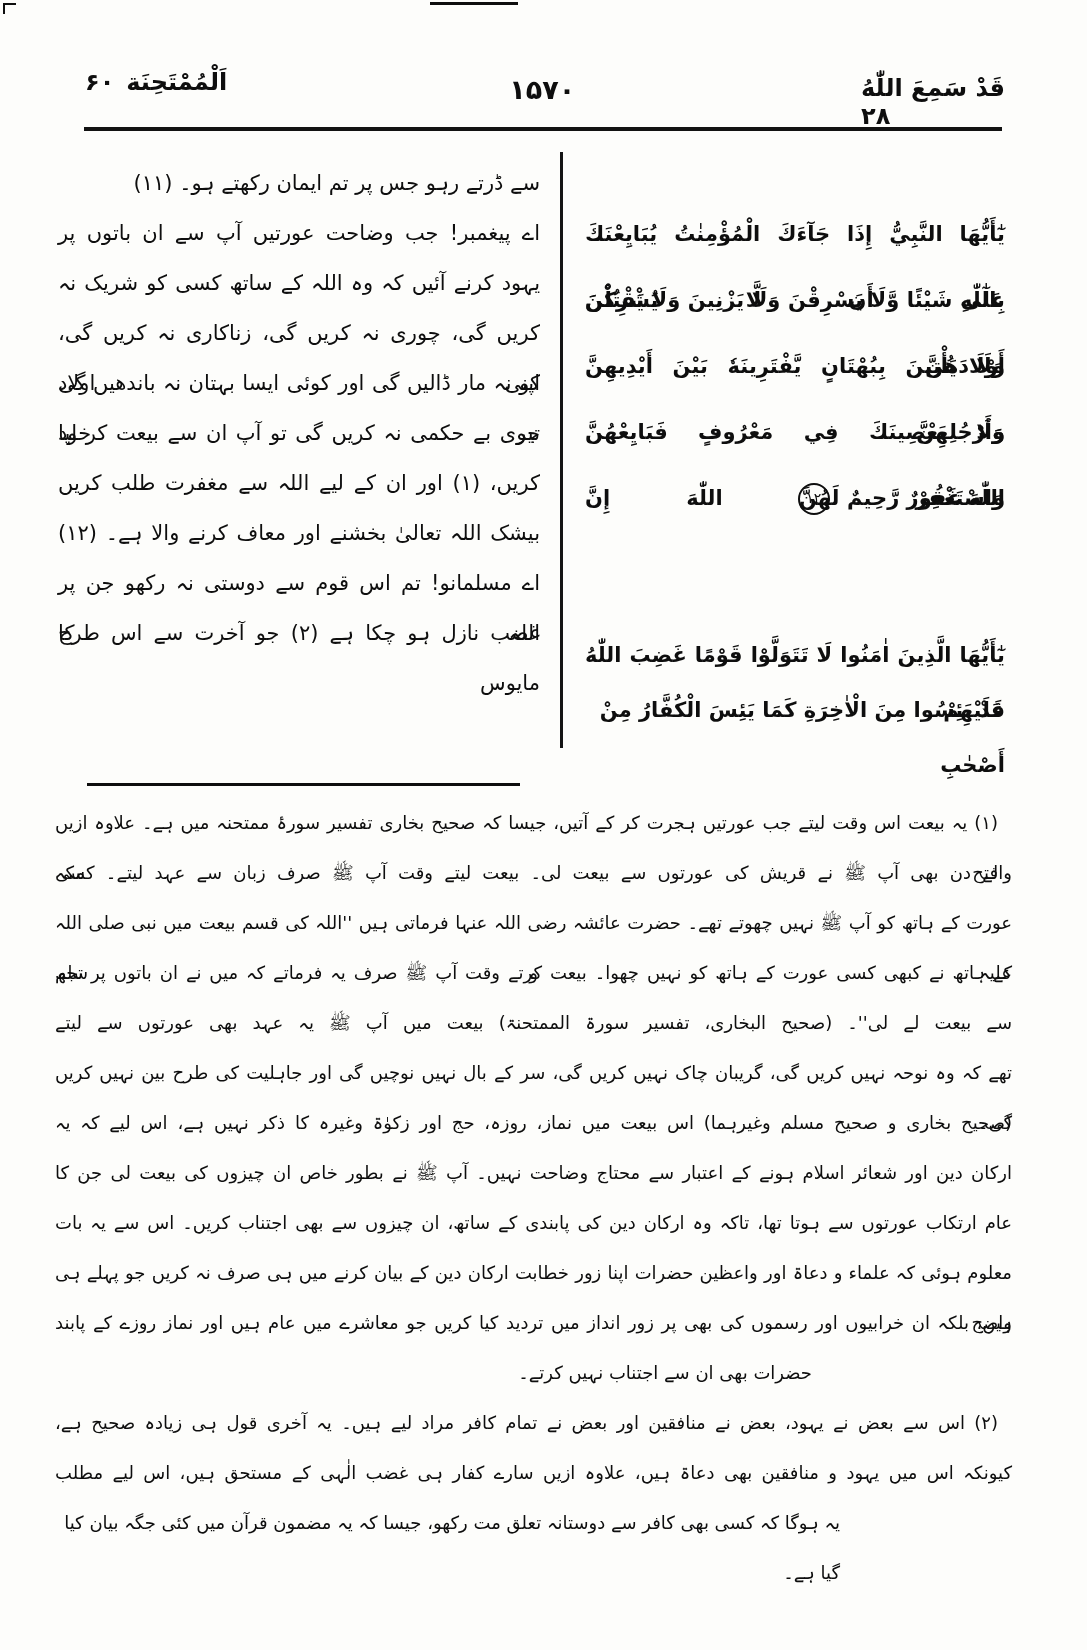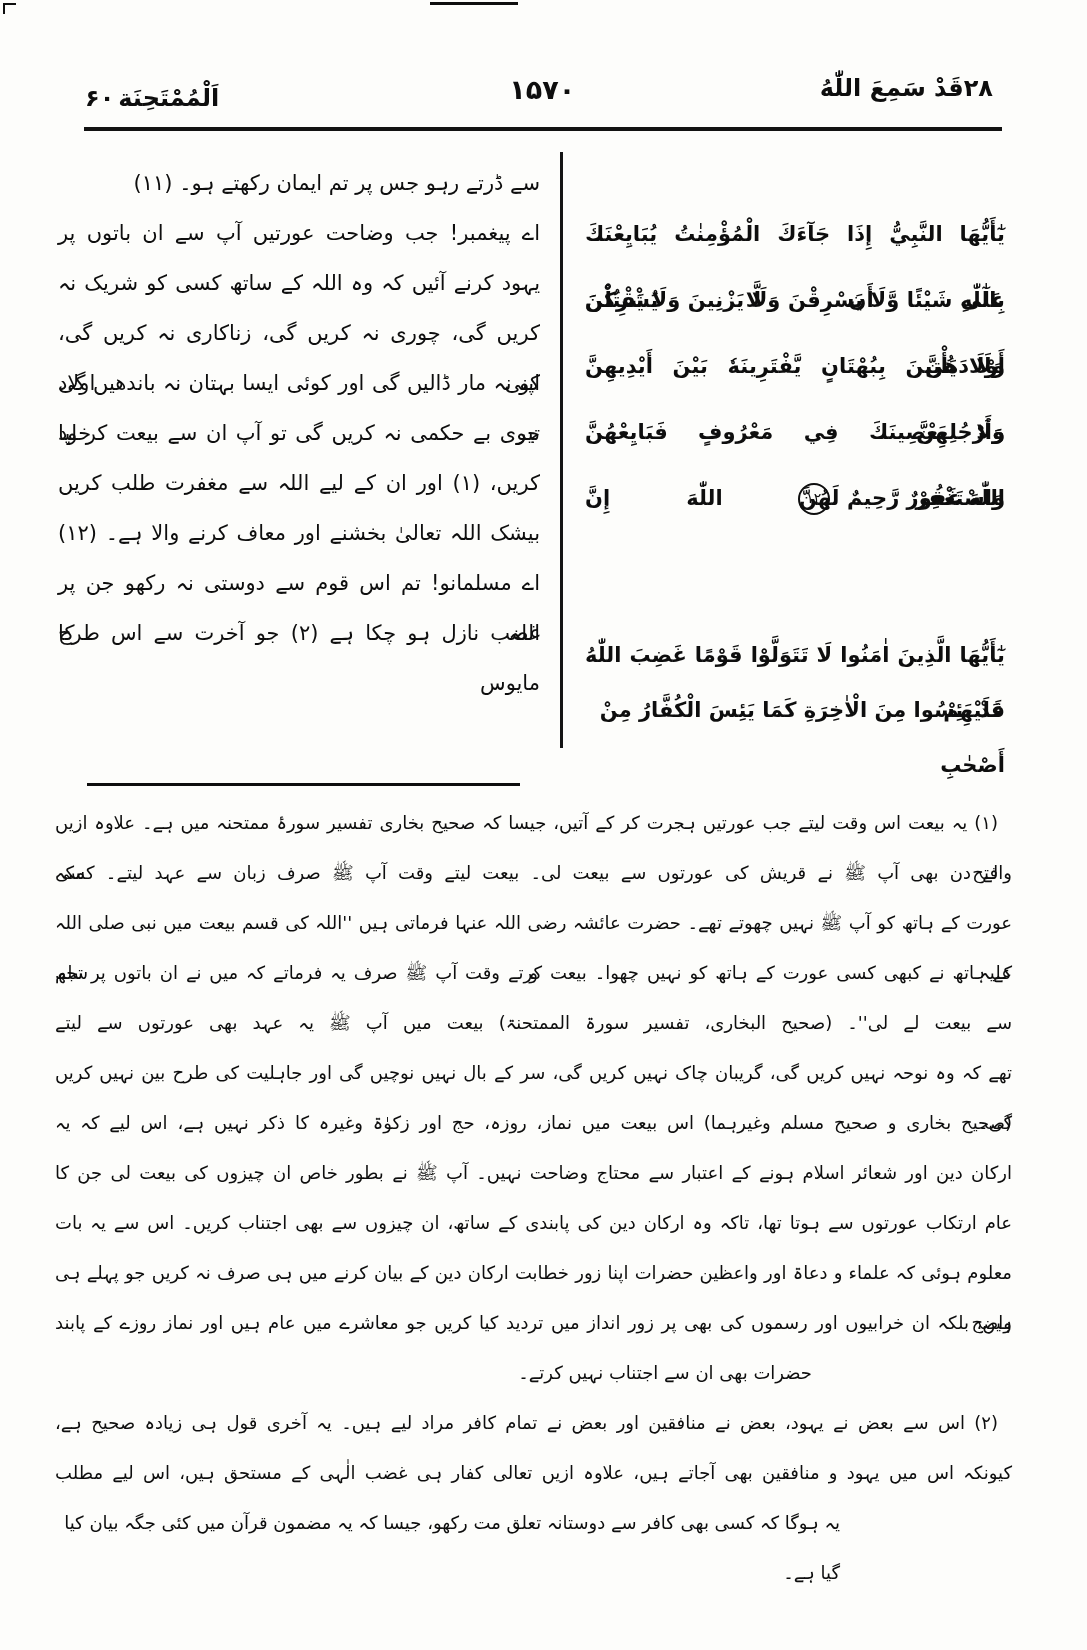--- a/index.html
+++ b/index.html
@@ -14,23 +14,23 @@
   }
   
   .corner-mark {
     position:absolute; left:3px; top:3px; width:11px; height:9px;
     border-left:2px solid #0e0e0e; border-top:2px solid #0e0e0e;
   }
   .top-edge-mark {
     position:absolute; left:430px; top:2px; width:88px; height:3px; background:#0e0e0e;
   }
   
-  .hdr-right { position:absolute; top:74px; right:94px; direction:ltr; display:flex; align-items:baseline; font-weight:bold; font-size:24px; }
+  .hdr-right { position:absolute; top:74px; right:82px; direction:ltr; display:flex; align-items:baseline; font-weight:bold; font-size:24px;flex-direction:column; }
   .hdr-center { position:absolute; top:74px; left:50%; transform:translateX(-52%); font-weight:bold; font-size:27px; letter-spacing:2px; }
-  .hdr-left { position:absolute; top:84px; left:85px; direction:ltr; display:flex; gap:4px; align-items:baseline; font-weight:bold; font-size:24px; }
+  .hdr-left { position:absolute; top:68px; left:85px; direction:ltr; display:flex; gap:12px; align-items:baseline; font-weight:bold; font-size:24px; }
   .header-rule { position:absolute; left:84px; top:127px; width:918px; height:4px; background:#121212; }
 
   
   .col-divider { position:absolute; left:560px; top:152px; width:3px; height:596px; background:#141414; }
 
   .urdu-col { position:absolute; left:58px; top:158px; width:482px; direction:rtl; font-size:21px; }
   .urdu-col .line { height:50px; line-height:50px; text-align:justify; text-align-last:justify; white-space:normal; }
   .urdu-col .line.short { text-align:right; text-align-last:right; }
 
   .arabic-col { position:absolute; left:585px; top:201px; width:420px; direction:rtl; font-weight:bold; font-size:21px; }
@@ -114,17 +114,17 @@
     <div class="fline">کے ہاتھ نے کبھی کسی عورت کے ہاتھ کو نہیں چھوا۔ بیعت کرتے وقت آپ ﷺ صرف یہ فرماتے کہ میں نے ان باتوں پر تجھ</div>
     <div class="fline">سے بیعت لے لی''۔ (صحیح البخاری، تفسیر سورۃ الممتحنۃ) بیعت میں آپ ﷺ یہ عہد بھی عورتوں سے لیتے</div>
     <div class="fline">تھے کہ وہ نوحہ نہیں کریں گی، گریبان چاک نہیں کریں گی، سر کے بال نہیں نوچیں گی اور جاہلیت کی طرح بین نہیں کریں گی۔</div>
     <div class="fline">(صحیح بخاری و صحیح مسلم وغیرہما) اس بیعت میں نماز، روزہ، حج اور زکوٰۃ وغیرہ کا ذکر نہیں ہے، اس لیے کہ یہ</div>
     <div class="fline">ارکان دین اور شعائر اسلام ہونے کے اعتبار سے محتاج وضاحت نہیں۔ آپ ﷺ نے بطور خاص ان چیزوں کی بیعت لی جن کا</div>
     <div class="fline">عام ارتکاب عورتوں سے ہوتا تھا، تاکہ وہ ارکان دین کی پابندی کے ساتھ، ان چیزوں سے بھی اجتناب کریں۔ اس سے یہ بات</div>
     <div class="fline">معلوم ہوئی کہ علماء و دعاۃ اور واعظین حضرات اپنا زور خطابت ارکان دین کے بیان کرنے میں ہی صرف نہ کریں جو پہلے ہی واضح</div>
     <div class="fline">ہیں، بلکہ ان خرابیوں اور رسموں کی بھی پر زور انداز میں تردید کیا کریں جو معاشرے میں عام ہیں اور نماز روزے کے پابند</div>
     <div class="fline short-mid">حضرات بھی ان سے اجتناب نہیں کرتے۔</div>
     <div class="fline note-start">(۲) اس سے بعض نے یہود، بعض نے منافقین اور بعض نے تمام کافر مراد لیے ہیں۔ یہ آخری قول ہی زیادہ صحیح ہے،</div>
-    <div class="fline">کیونکہ اس میں یہود و منافقین بھی آجاتے ہیں، علاوہ ازیں تعالی کفار ہی غضب الٰہی کے مستحق ہیں، اس لیے مطلب</div>
+    <div class="fline">کیونکہ اس میں یہود و منافقین بھی دعاۃ ہیں، علاوہ ازیں سارے کفار ہی غضب الٰہی کے مستحق ہیں، اس لیے مطلب</div>
     <div class="fline short-end">یہ ہوگا کہ کسی بھی کافر سے دوستانہ تعلق مت رکھو، جیسا کہ یہ مضمون قرآن میں کئی جگہ بیان کیا گیا ہے۔</div>
   </div>
 
 </div>
 
 </body></html>

